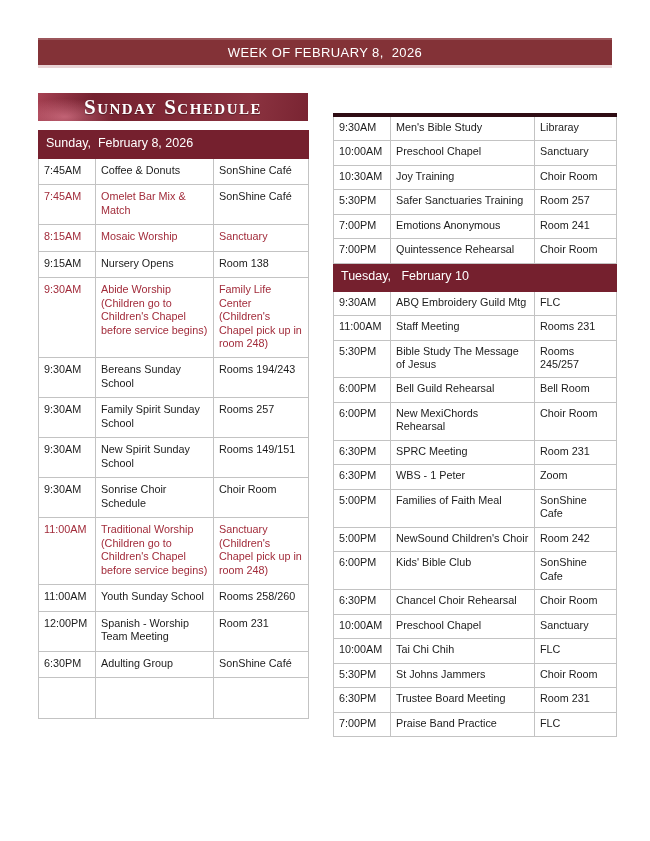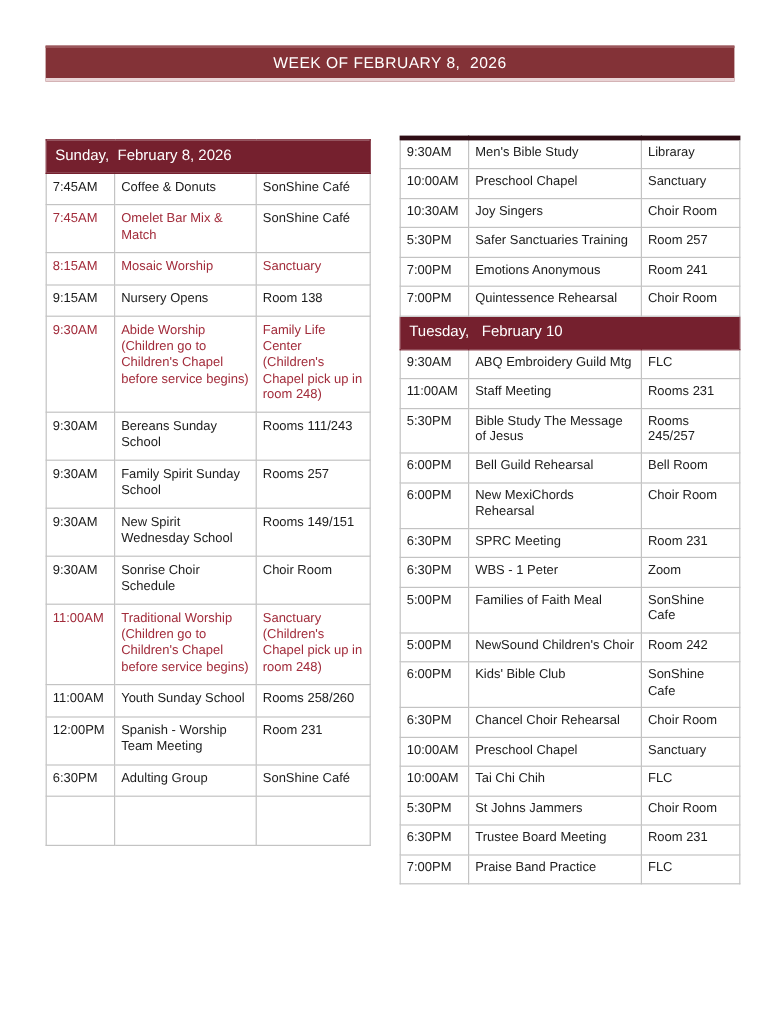--- a/index.html
+++ b/index.html
@@ -41,21 +41,21 @@
     background:
       radial-gradient(ellipse 34px 16px at 18% 40%, rgba(225,120,145,.5), rgba(225,120,145,0) 70%),
       radial-gradient(ellipse 46px 18px at 58% 75%, rgba(205,100,125,.4), rgba(205,100,125,0) 70%),
       radial-gradient(ellipse 26px 14px at 82% 30%, rgba(190,85,105,.35), rgba(190,85,105,0) 70%),
       linear-gradient(100deg,#5e1a26 0%,#7c2734 42%,#8d3745 72%,#6e2030 100%);
   }
   table.sched{
     width:100%;border-collapse:collapse;table-layout:fixed;
     font-size:10.8px;line-height:1.25;background:#fff;
   }
-  .sunday-table{margin-top:23px;}
+  .sunday-table{margin-top:9px;}
   .weekly-table{margin-top:20px;border-top:4px solid var(--strip);}
   td{border:1px solid var(--border);vertical-align:top;padding:4px 5px 6px;overflow:hidden;}
   .sunday-table td{padding:5px 5px 7px;}
   td.day-header{
     background:var(--maroon-dark);border-color:var(--maroon-dark);
     color:#fff;font-size:12.5px;padding:5px 7px 6px;white-space:pre-wrap;
   }
   .c-time-s{width:57px;} .c-event-s{width:118px;} .c-loc-s{width:95px;}
   .c-time-w{width:57px;} .c-event-w{width:144px;} .c-loc-w{width:82px;}
   td.red{color:var(--red-text);}
@@ -64,20 +64,23 @@
 </head>
 <body>
 
 <div class="page">
 
   <div class="top-banner">
     <span>WEEK OF FEBRUARY 8,  2026</span>
   </div>
 
   <div class="col sunday-col">
+    <div class="banner banner-sunday">
+      <span class="banner-text">Sunday Schedule</span>
+    </div>
     <table class="sched sunday-table">
       <colgroup>
           <col class="c-time-s">
           <col class="c-event-s">
           <col class="c-loc-s">
         </colgroup>
       <tbody>
         <tr class="day-header-row">
           <td colspan="3" class="day-header">Sunday,  February 8, 2026</td>
         </tr>
@@ -102,30 +105,30 @@
             <td>Room 138</td>
           </tr>
           <tr>
             <td class="red">9:30AM</td>
             <td class="red">Abide Worship (Children go to Children's Chapel before service begins)</td>
             <td class="red">Family Life Center (Children's Chapel pick up in room 248)</td>
           </tr>
           <tr>
             <td>9:30AM</td>
             <td>Bereans Sunday School</td>
-            <td>Rooms 111/243</td>
+            <td>Rooms 194/243</td>
           </tr>
           <tr>
             <td>9:30AM</td>
             <td>Family Spirit Sunday School</td>
             <td>Rooms 257</td>
           </tr>
           <tr>
             <td>9:30AM</td>
-            <td>New Spirit Wednesday School</td>
+            <td>New Spirit Sunday School</td>
             <td>Rooms 149/151</td>
           </tr>
           <tr>
             <td>9:30AM</td>
             <td>Sonrise Choir Schedule</td>
             <td>Choir Room</td>
           </tr>
           <tr>
             <td class="red">11:00AM</td>
             <td class="red">Traditional Worship (Children go to Children's Chapel before service begins)</td>
@@ -168,21 +171,21 @@
             <td>Men's Bible Study</td>
             <td>Libraray</td>
           </tr>
           <tr>
             <td>10:00AM</td>
             <td>Preschool Chapel</td>
             <td>Sanctuary</td>
           </tr>
           <tr>
             <td>10:30AM</td>
-            <td>Joy Singers</td>
+            <td>Joy Training</td>
             <td>Choir Room</td>
           </tr>
           <tr>
             <td>5:30PM</td>
             <td>Safer Sanctuaries Training</td>
             <td>Room 257</td>
           </tr>
           <tr>
             <td>7:00PM</td>
             <td>Emotions Anonymous</td>

